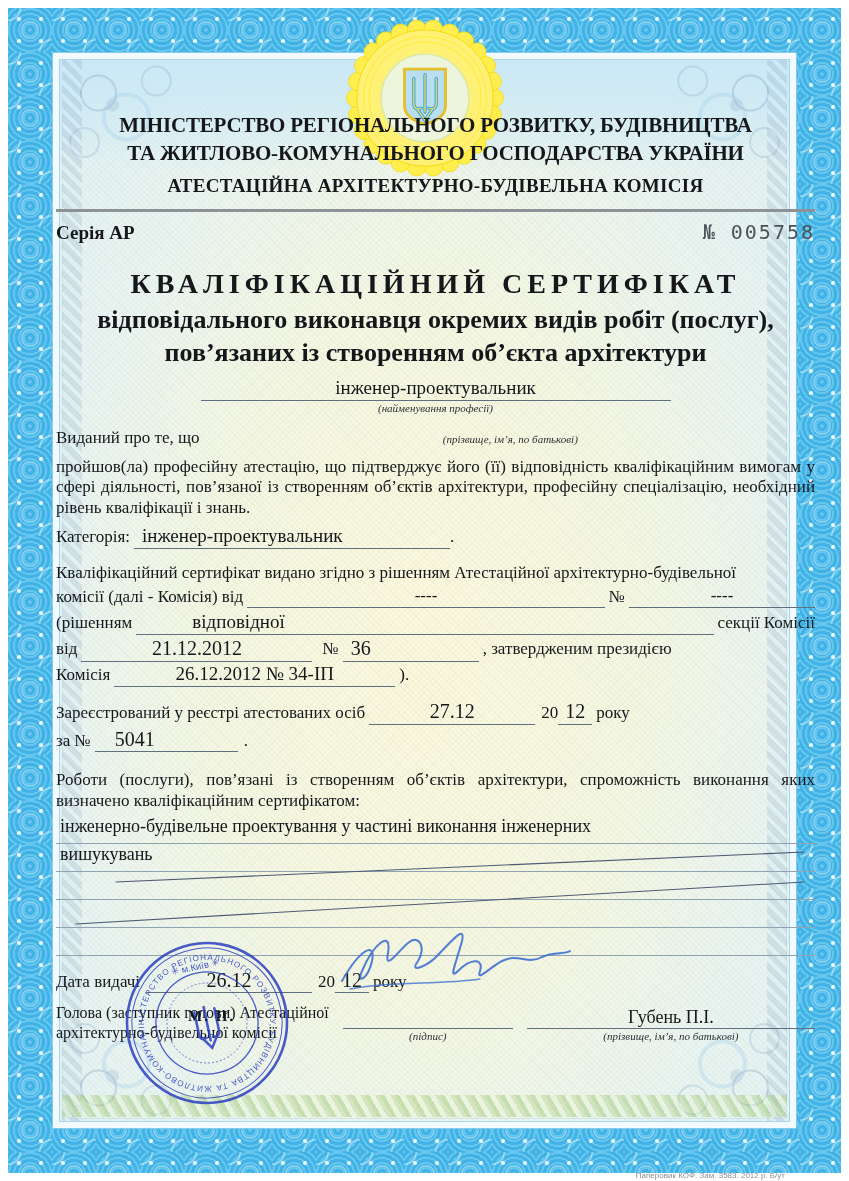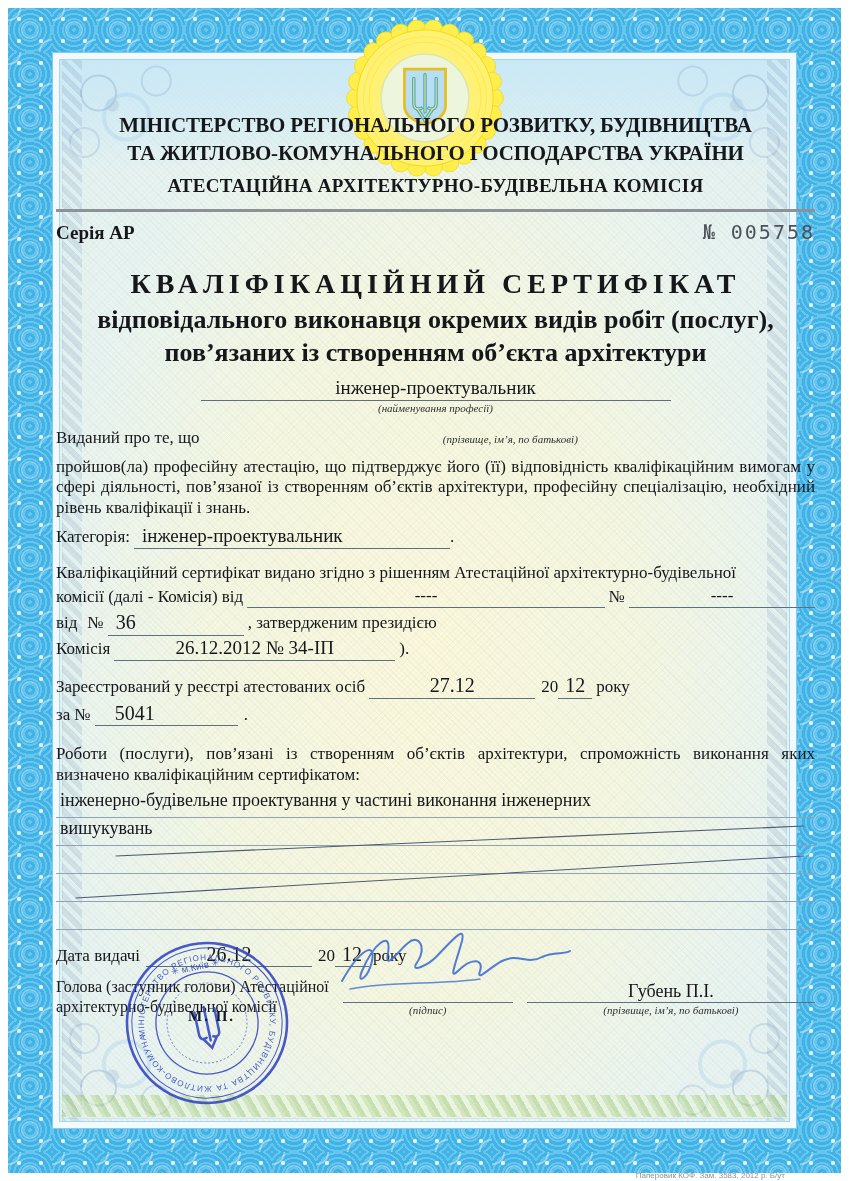--- a/index.html
+++ b/index.html
@@ -183,21 +183,27 @@
     </div>
 
     <div class="para mt12" style="margin-top:14px;text-align:left;">Кваліфікаційний сертифікат видано згідно з рішенням Атестаційної архітектурно-будівельної</div>
     <div class="dec-row">
       <span>комісії (далі - Комісія) від</span>
       <span class="fill grow" style="margin-left:4px;"><span>----</span></span>
       <span style="margin:0 4px;">№</span>
       <span class="fill" style="width:170px;"><span>----</span></span>
     </div>
     <div class="dec-row">
+      <span>(рішенням</span>
+      <span class="fill grow" style="margin-left:4px;text-align:left;padding-left:56px;"><span class="val" style="font-size:19px">відповідної</span></span>
+      <span style="margin-left:4px;">секції Комісії</span>
+    </div>
+    <div class="dec-row">
       <span>від</span>
+      <span class="fill" style="width:215px;margin-left:4px;"><span class="val">21.12.2012</span></span>
       <span style="margin:0 4px 0 10px;">№</span>
       <span class="fill" style="width:120px;text-align:left;"><span class="val">36</span></span>
       <span style="margin-left:4px;">, затвердженим президією</span>
     </div>
     <div class="dec-row">
       <span>Комісія</span>
       <span class="fill" style="width:265px;margin-left:4px;"><span class="val" style="font-size:19px">26.12.2012   №   34-ІП</span></span>
       <span style="margin-left:4px;">).</span>
     </div>
 

